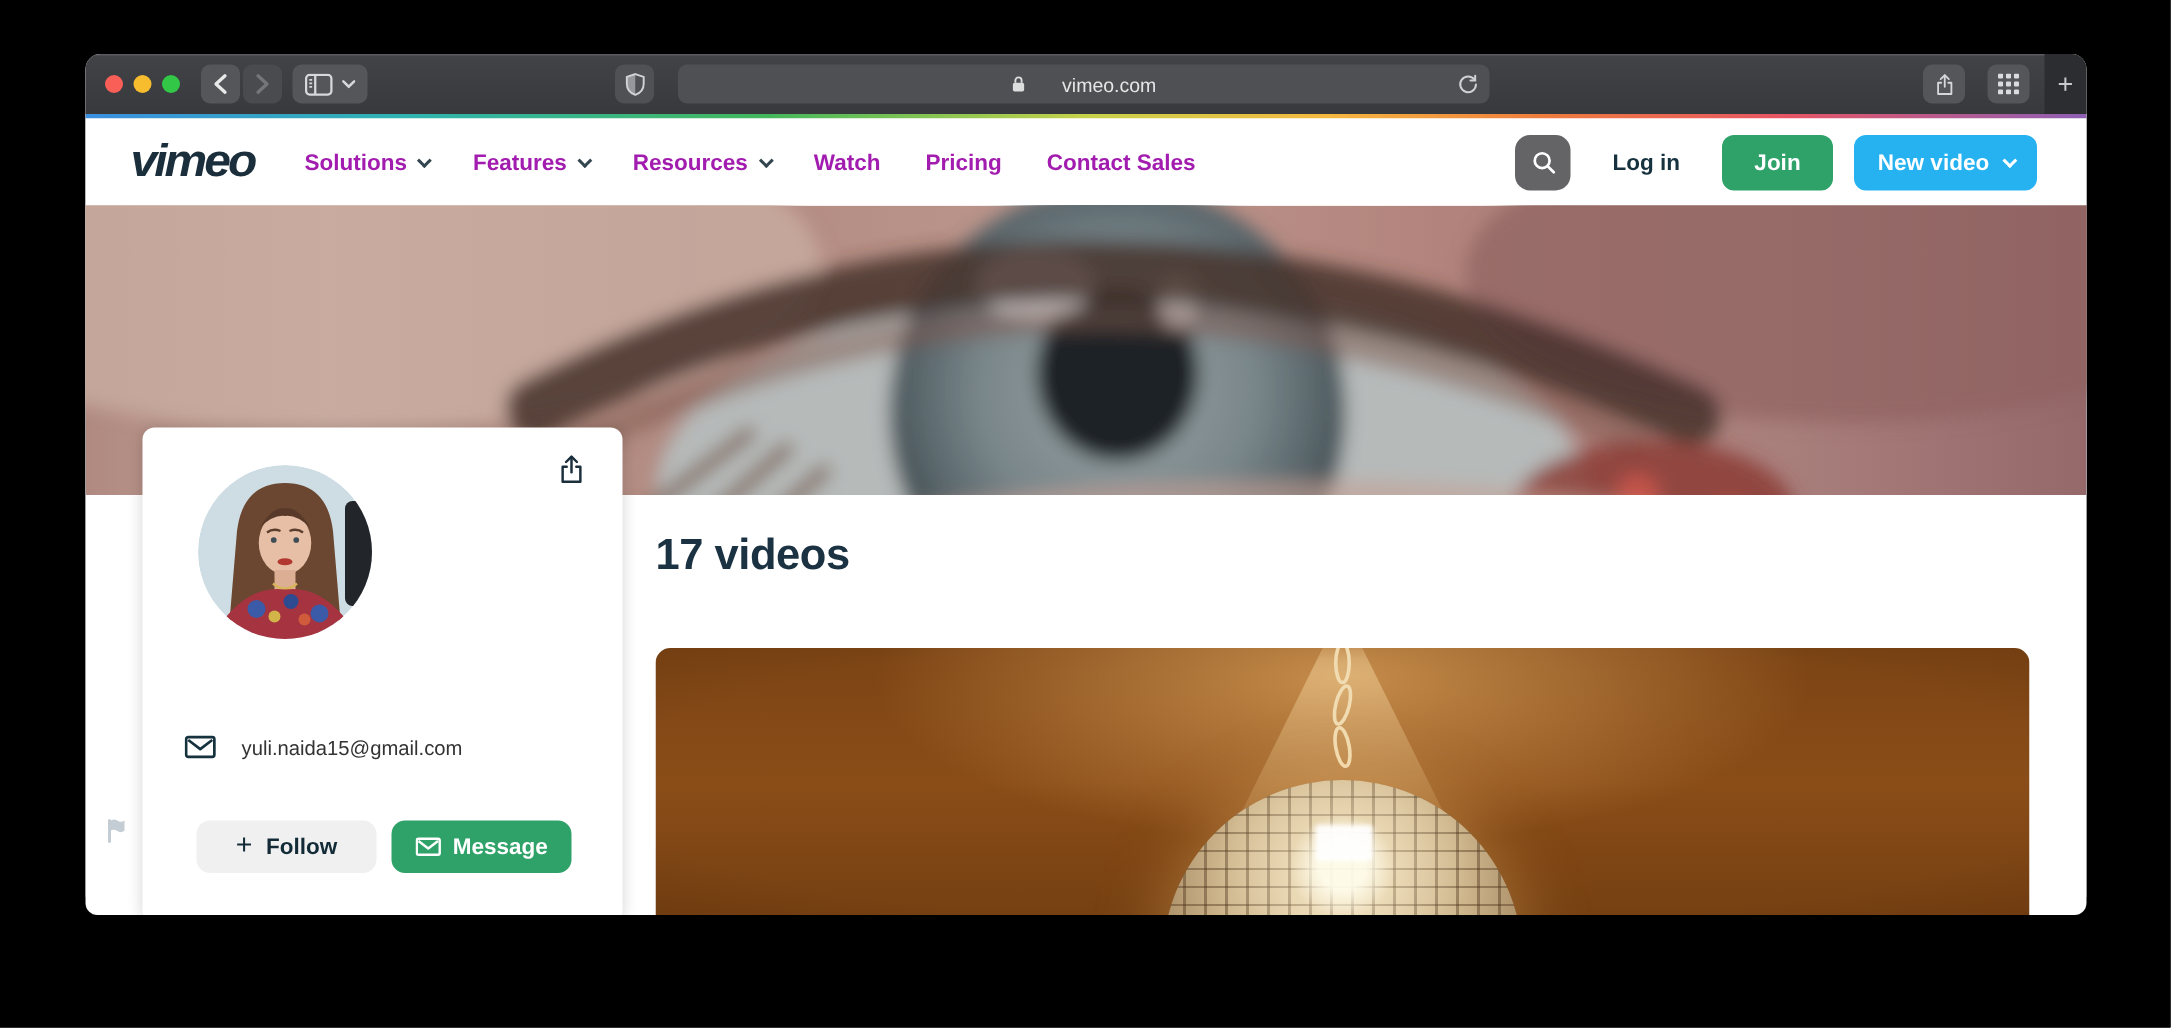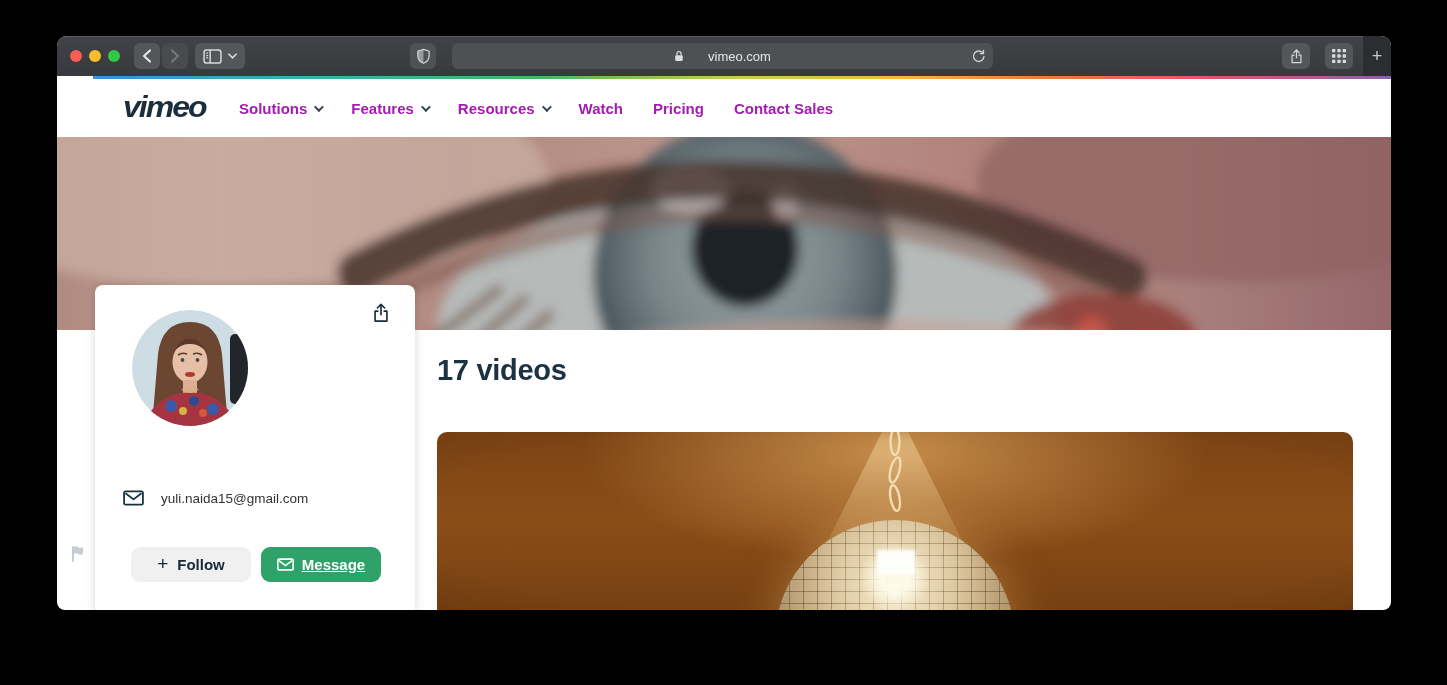--- a/index.html
+++ b/index.html
@@ -35,21 +35,21 @@
     color:#c9cacc; font-size:18px; font-weight:400; border-radius:0 10px 0 0; }
 
   .addressbar { position:absolute; left:395px; top:7px; width:541px; height:26px;
     background:#4f5053; border-radius:6px; display:flex; align-items:center;
     justify-content:center; gap:24px; color:#e6e6e7; font-size:13px; }
   .addr-reload { position:absolute; right:7px; top:4.5px; }
 
   .chev-svg { display:block; }
 
   
-  .page { position:relative; width:1334px; height:522px; background:#fff;padding-left:36px; }
+  .page { position:relative; width:1334px; height:522px; background:#fff; }
   .rainbow { height:3px; width:100%;
     background:linear-gradient(90deg,#3b8fe0 0%,#2fb3b0 16%,#43b75c 34%,#c6d14a 50%,#f5b840 62%,#ee7b3d 73%,#e75565 85%,#8d5fb4 100%); }
 
   .site-header { position:relative; height:58px; background:#fff; }
   .logo { position:absolute; left:30px; top:10px; font-size:32px; font-weight:700;
     font-style:italic; letter-spacing:-2px; color:#1a2e3b;
     transform:scaleY(.95); }
   .main-nav { position:absolute; left:146px; top:0; height:58px; display:flex;
     align-items:center; gap:30px; }
   .nav-item { display:flex; align-items:center; gap:7px; font-size:15px;
@@ -84,21 +84,21 @@
   .email-row { position:absolute; left:28px; top:205px; display:flex;
     align-items:center; gap:17px; }
   .email-text { font-size:13.5px; color:#333; }
   .actions { position:absolute; left:36px; top:262px; display:flex; gap:10px; }
   .follow-btn { width:120px; height:35px; border:0; border-radius:9px; background:#f0f0f1;
     color:#132a37; font-size:15px; font-weight:700; font-family:inherit;
     display:flex; align-items:center; justify-content:center; gap:9px; }
   .follow-plus { font-size:19px; font-weight:400; line-height:1; margin-top:-2px; }
   .message-btn { width:120px; height:35px; border:0; border-radius:9px; background:#2fa269;
     color:#fff; font-size:15px; font-weight:700; font-family:inherit;
-    display:flex; align-items:center; justify-content:center; gap:8px;text-decoration:underline; }
+    display:flex; align-items:center; justify-content:center; gap:8px; }
 
   .flag { position:absolute; left:12px; top:468px; width:18px; height:18px; }
 
   
   .videos-heading { position:absolute; left:380px; top:278px; font-size:29px;
     font-weight:800; color:#1b3243; letter-spacing:-.3px; }
 
   .thumb { position:absolute; left:380px; top:356px; width:916px; height:200px;
     border-radius:10px; overflow:hidden;
     background:
@@ -222,20 +222,34 @@
           <span class="nav-item">
               <span>Watch</span>
             </span>
           <span class="nav-item">
               <span>Pricing</span>
             </span>
           <span class="nav-item">
               <span>Contact Sales</span>
             </span>
         </nav>
+        <div class="header-right">
+          <div class="search-btn">
+            <svg width="18" height="18" viewBox="0 0 20 20" fill="none" stroke="#fff" stroke-width="2" stroke-linecap="round">
+                <circle cx="9" cy="9" r="5.5"></circle>
+                <path d="M13.3 13.3 L17.6 17.6"></path>
+              </svg>
+          </div>
+          <span class="login">Log in</span>
+          <button class="join-btn">Join</button>
+          <button class="newvideo-btn">
+            <span>New video</span>
+            <span class="chev white"></span>
+          </button>
+        </div>
       </header>
 
       <div class="banner">
         <svg viewBox="0 0 1334 193" preserveAspectRatio="none">
           <defs>
             <filter id="bb" x="-15%" y="-15%" width="130%" height="130%">
                 <feGaussianBlur stdDeviation="6"></feGaussianBlur>
               </filter>
             <linearGradient id="skin" x1="0" y1="0" x2="1" y2="0">
               <stop offset="0" stop-color="#b08a80"></stop>

